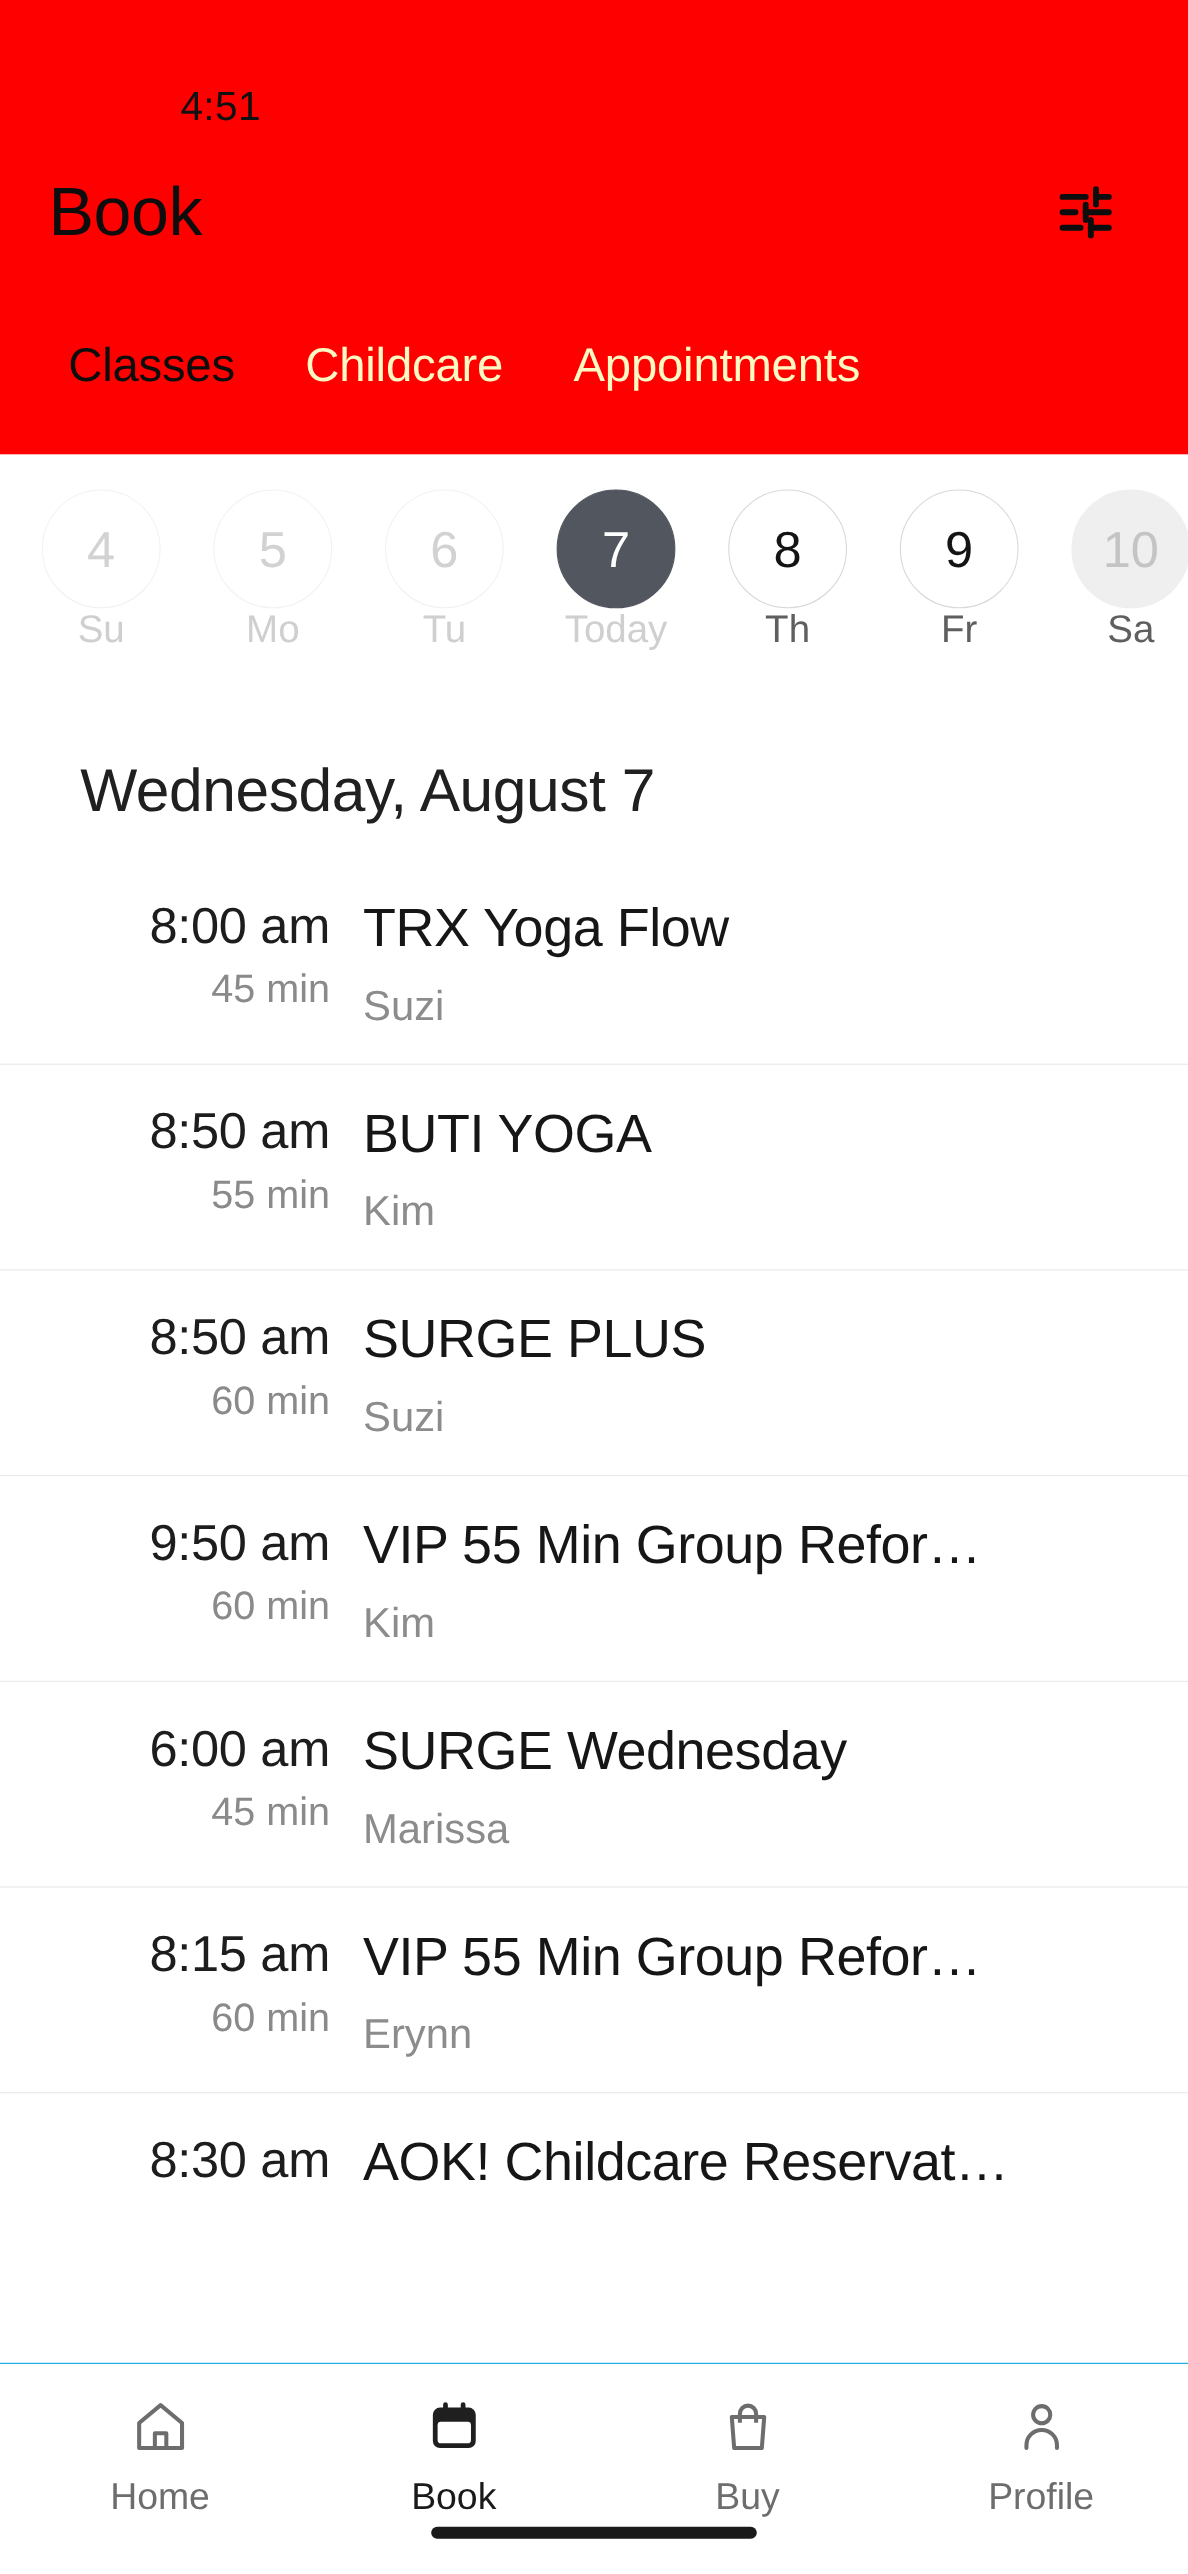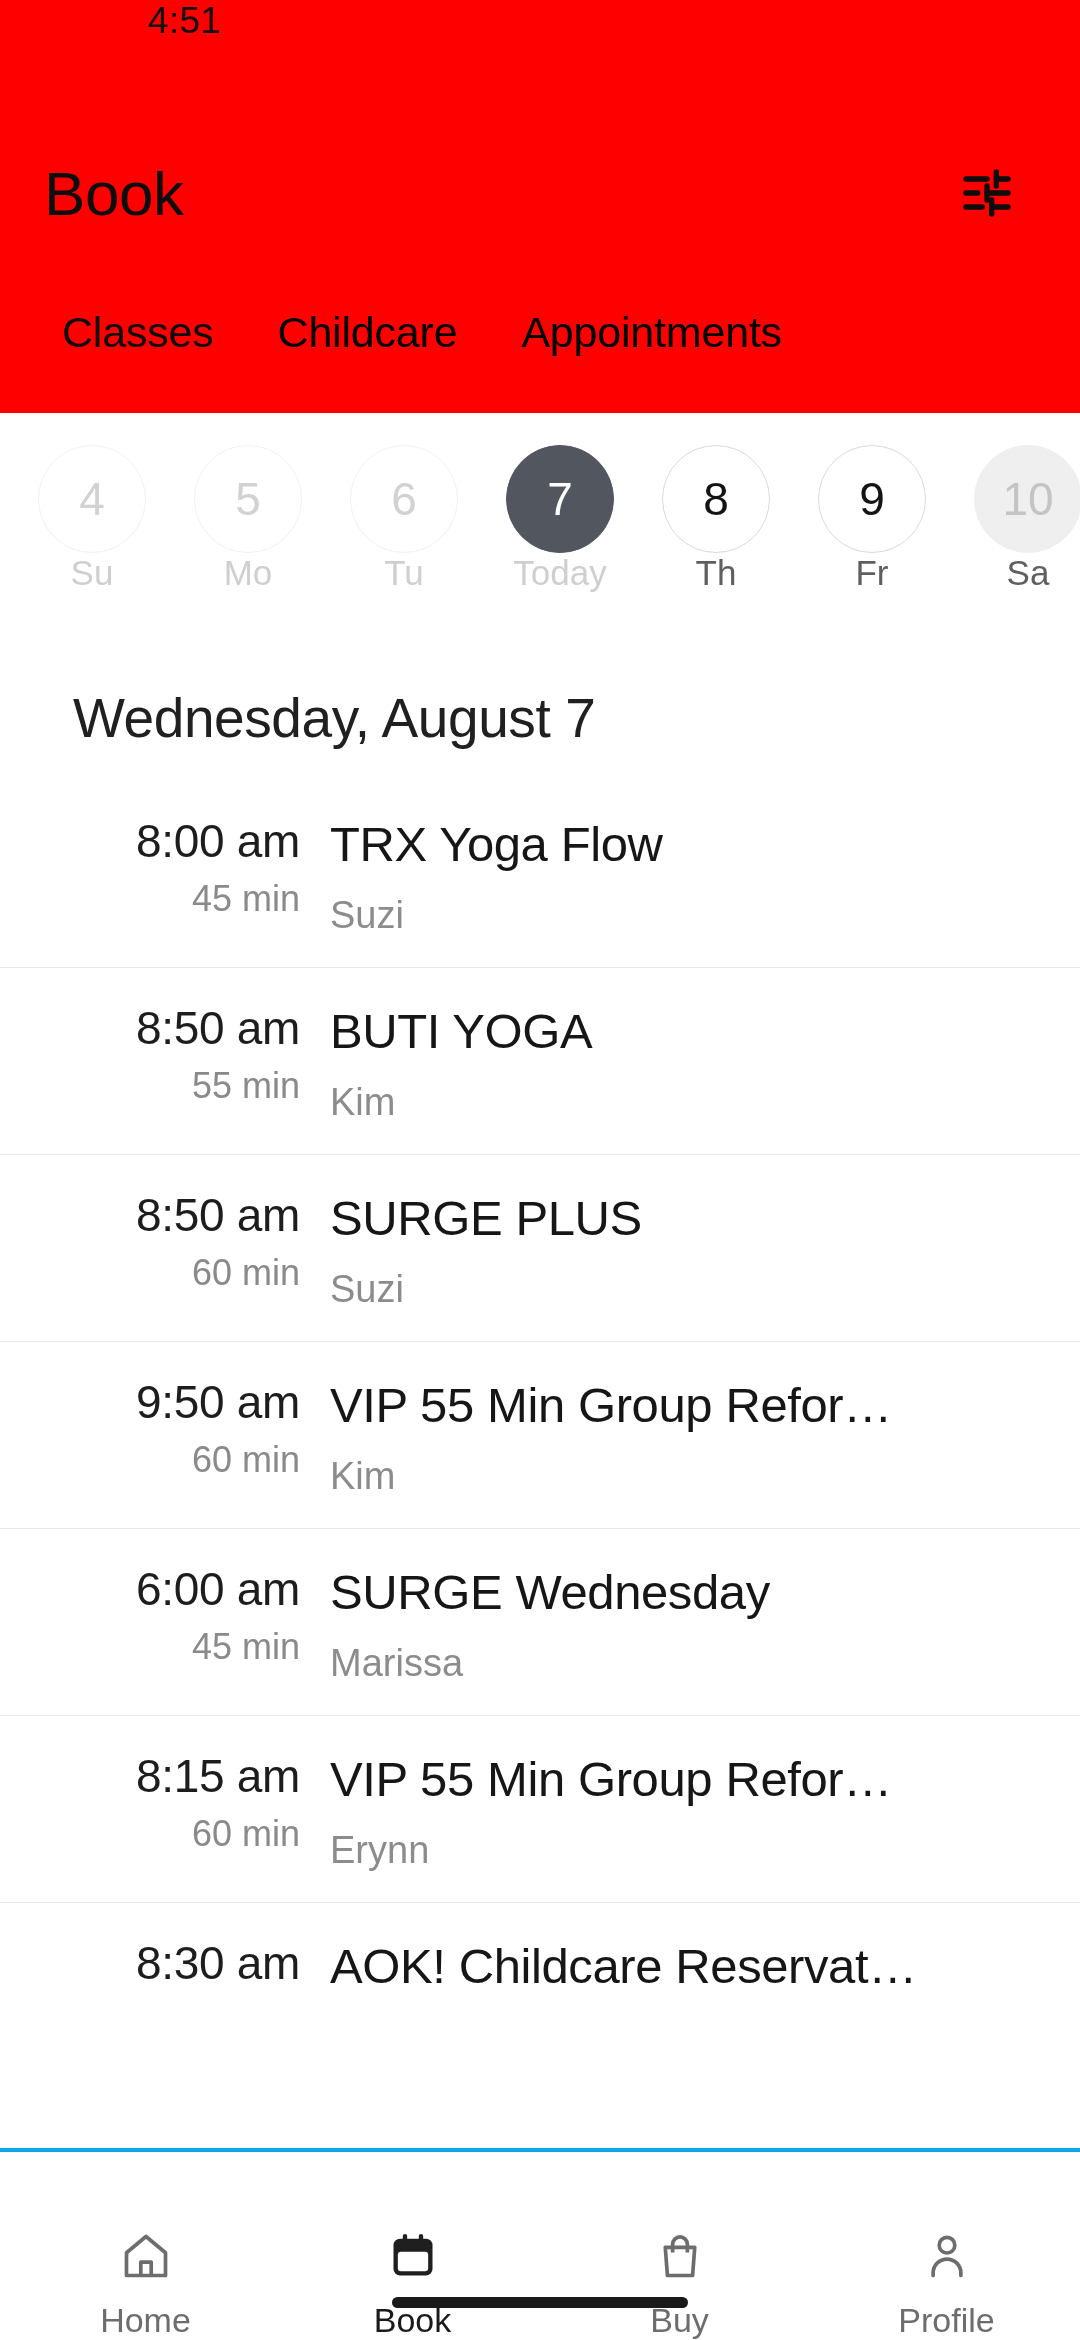--- a/index.html
+++ b/index.html
@@ -20,22 +20,23 @@
 
   
   .header {
     background:#fe0000;
     height:413px;
     flex:0 0 413px;
     position:relative;
   }
   .statusbar {
     height:118px;
-    display:flex; align-items:flex-start;
+    display:flex; align-items:flex-end;
     padding-left:148px;
+    margin-left:16px;
   }
   .status-time {
     font-size:37px;
     color:#111111;
     letter-spacing:0.3px;
   }
   .titlebar {
     height:150px;
     display:flex; align-items:center; justify-content:space-between;
     padding:0 56px 0 44px;
@@ -57,21 +58,21 @@
     gap:0;
   }
   .tab {
     font-size:43px;
     padding:0 32px;
     letter-spacing:-0.2px;
     white-space:nowrap;
     margin-top:40px;
   }
   .tab.active { color:#0d0d0d; }
-  .tab.inactive { color:#000000; }
+  .tab.inactive { color:#fef9c3; }
 
   
   .datestrip {
     flex:0 0 235px;
     display:flex;
     align-items:flex-start;
     padding-top:32px;
     padding-left:14px;
     background:#ffffff;
     overflow:hidden;
@@ -173,24 +174,24 @@
   }
   .instructor {
     margin-top:22px;
     font-size:38px;
     color:#8c8c8c;
   }
 
   
   .bottomnav {
     flex:0 0 192px;
-    border-top:4px solid #0ea5e9;
+    border-top:1px solid #0ea5e9;
     background:#ffffff;
     display:flex;
-    align-items:flex-end;
+    align-items:flex-start;
     padding-top:26px;
     padding-left:12px;
   }
   .navitem {
     flex:1 1 0;
     display:flex; flex-direction:column;
     align-items:center;
     gap:14px;
   }
   .navicon {

